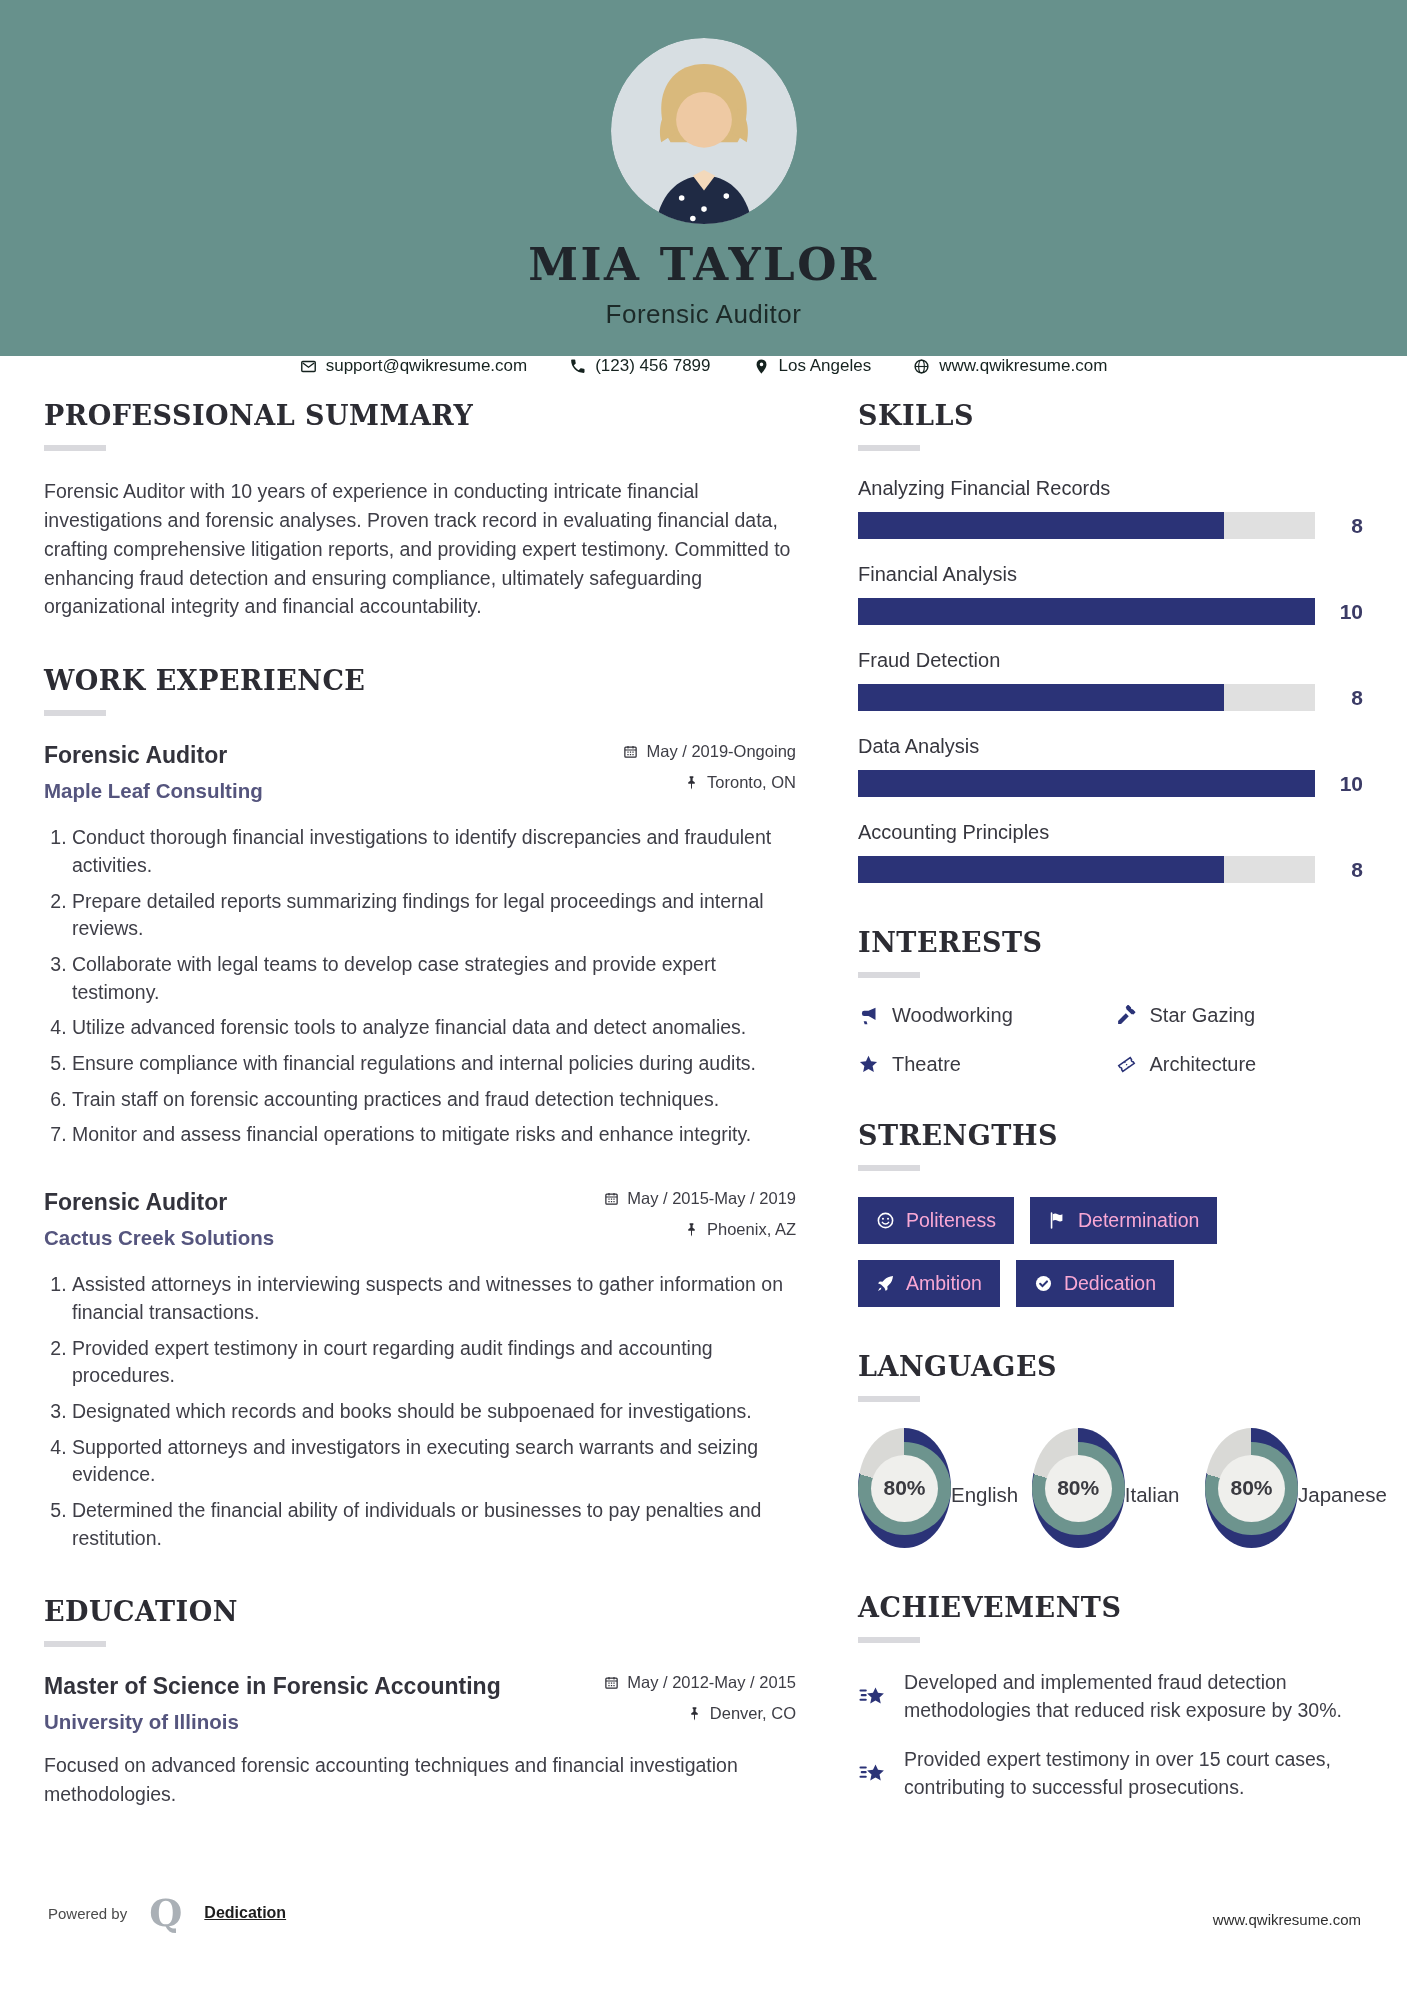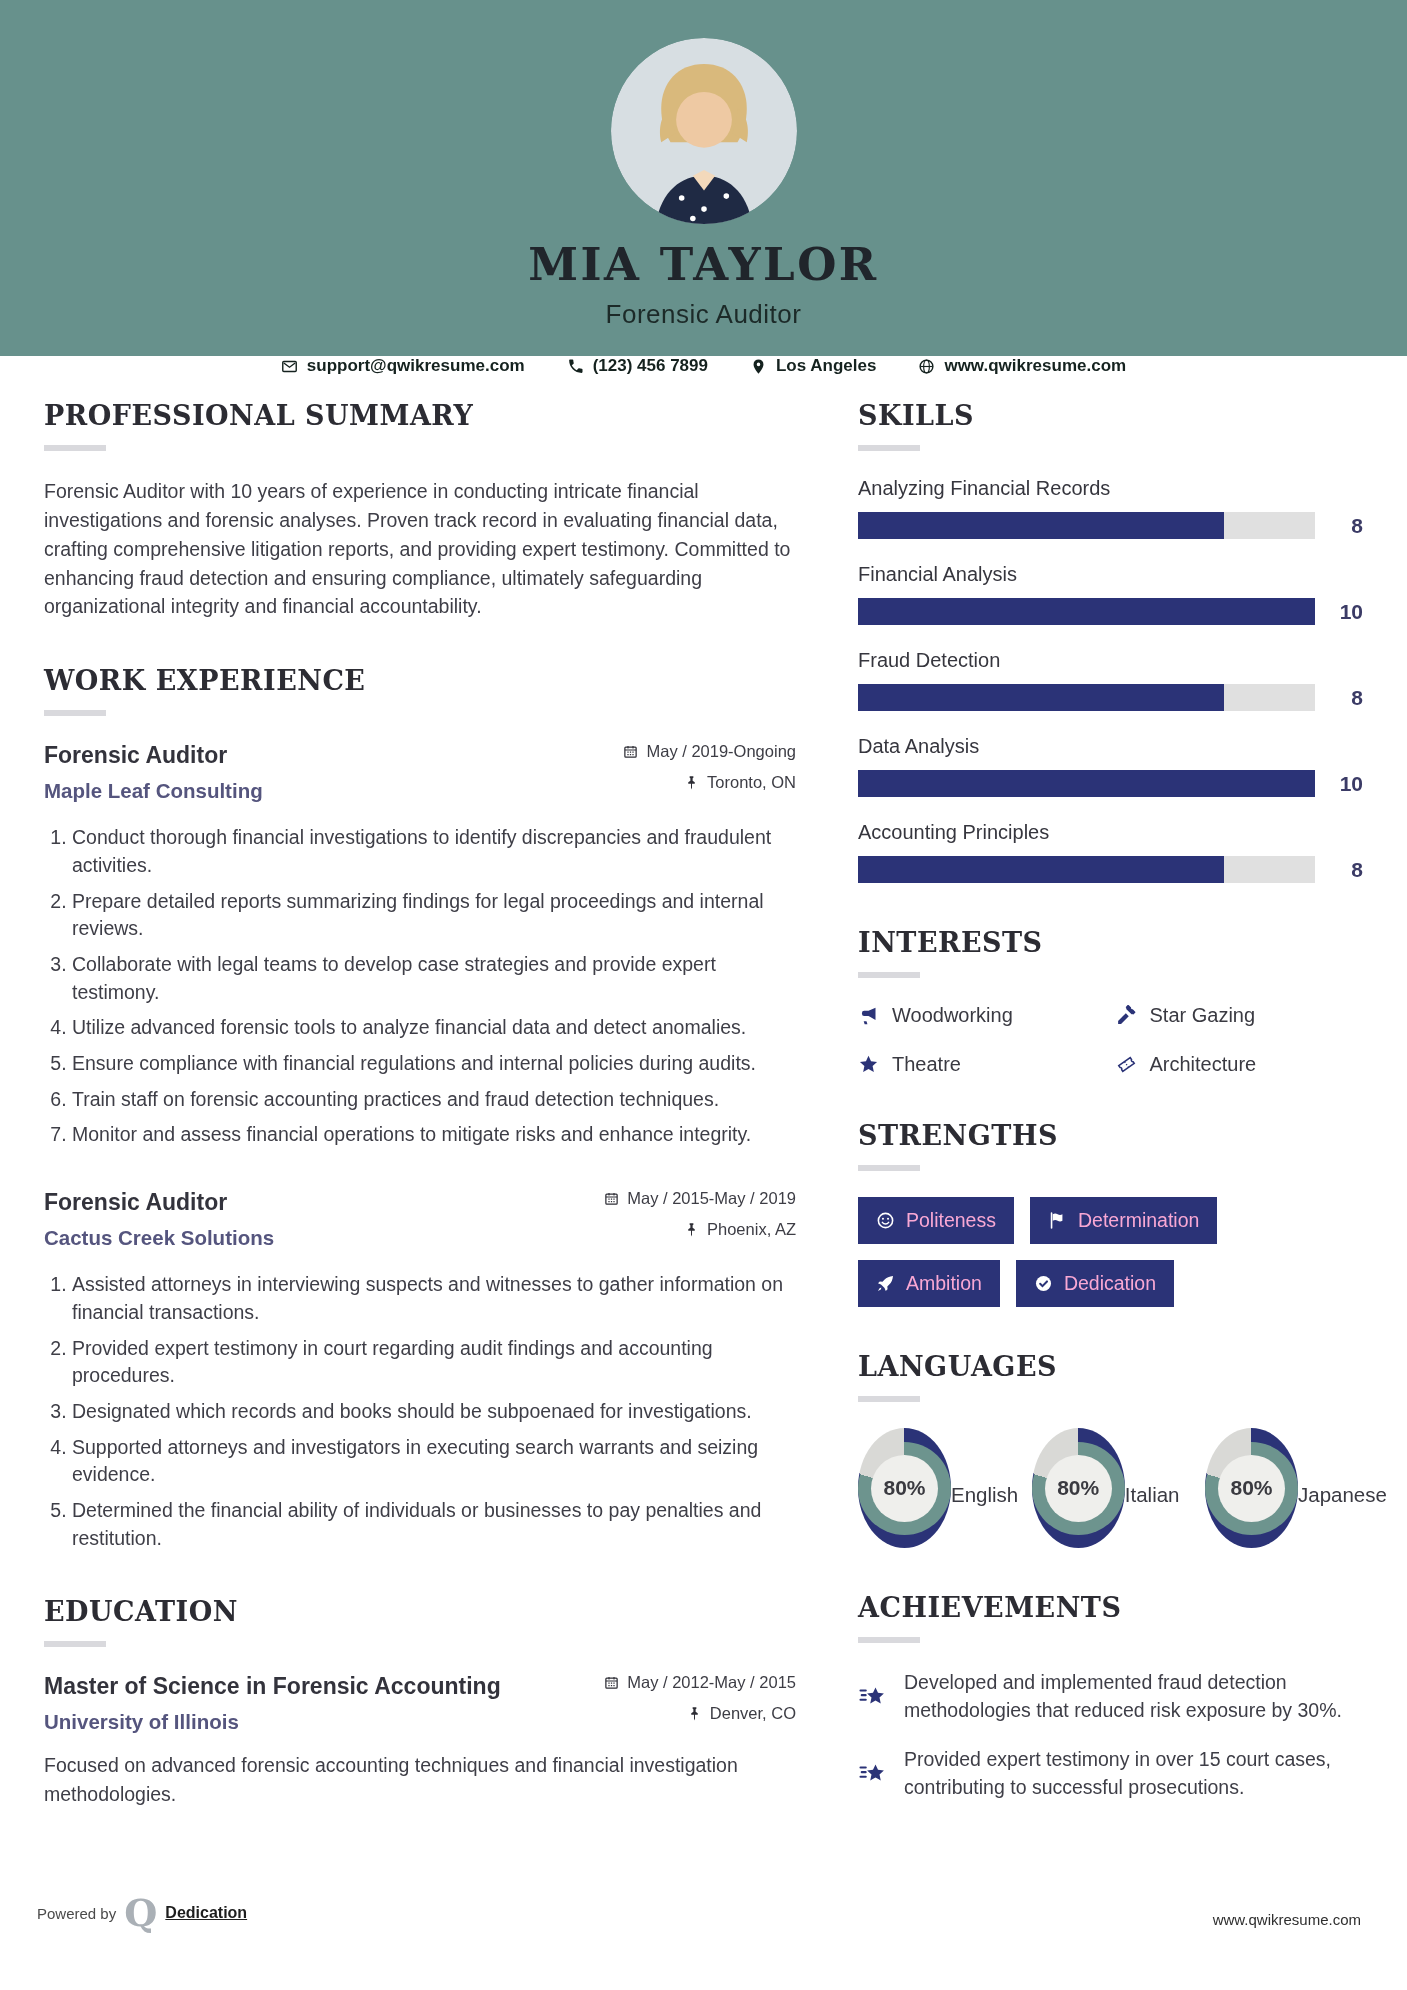--- a/index.html
+++ b/index.html
@@ -22,21 +22,21 @@
     display:block;
   }
   .avatar svg{width:100%; height:100%; display:block;}
   .name{
     font-family:"DejaVu Serif", serif; font-weight:700; font-size:45px;
     letter-spacing:2.5px; color:#20252b; margin-top:14px;
   }
   .job-subtitle{font-size:26px; color:#1c2a28; margin-top:8px; letter-spacing:0.5px;}
   .contact-row{
     margin-top:26px; display:flex; justify-content:center; gap:42px;
-    font-size:17px; color:#15221f;font-weight:bold;
+    font-size:17px; color:#15221f;
   }
   .contact-item{display:flex; align-items:center; gap:9px;}
   .icon{display:inline-flex; align-items:center; justify-content:center;}
   .icon svg{width:1em; height:1em;}
   .contact-item .icon{font-size:17px; color:#15221f;}
   
   .columns{display:flex; gap:62px; padding:44px 44px 0 44px;}
   .col-left{width:752px; flex:0 0 752px;}
   .col-right{flex:1;}
   .section{margin-bottom:44px;}
@@ -84,21 +84,21 @@
     width:67px; height:67px; border-radius:50%; background:var(--center);
     display:flex; align-items:center; justify-content:center;
     font-size:21px; font-weight:700; color:#3a3a40;
   }
   .language-label{margin-top:14px; font-size:20.5px; color:#3a3a42;}
   
   .achievement{display:flex; gap:16px; margin-bottom:22px; font-size:19.5px; line-height:1.42; color:var(--body);}
   .achievement .icon{font-size:30px; color:var(--navy); flex:0 0 auto; margin-top:2px;}
   
   .footer-left{
-    position:absolute; left:37px; bottom:58px; display:flex; align-items:center; gap:8px;
+    position:absolute; left:48px; bottom:58px; display:flex; align-items:center; gap:22px;
   }
   .powered-by{font-size:15px; color:#4a4a4a;}
   .q-logo{
     font-family:"DejaVu Serif", serif; font-size:38px; font-weight:700; color:#aab0b6; line-height:1;
   }
   .brand-link{font-size:16px; color:#1e1e1e; font-weight:700; text-decoration:underline;}
   .footer-right{position:absolute; right:46px; bottom:62px; font-size:15px; color:#2e2e2e;}
 </style>
 </head>
 <body>

